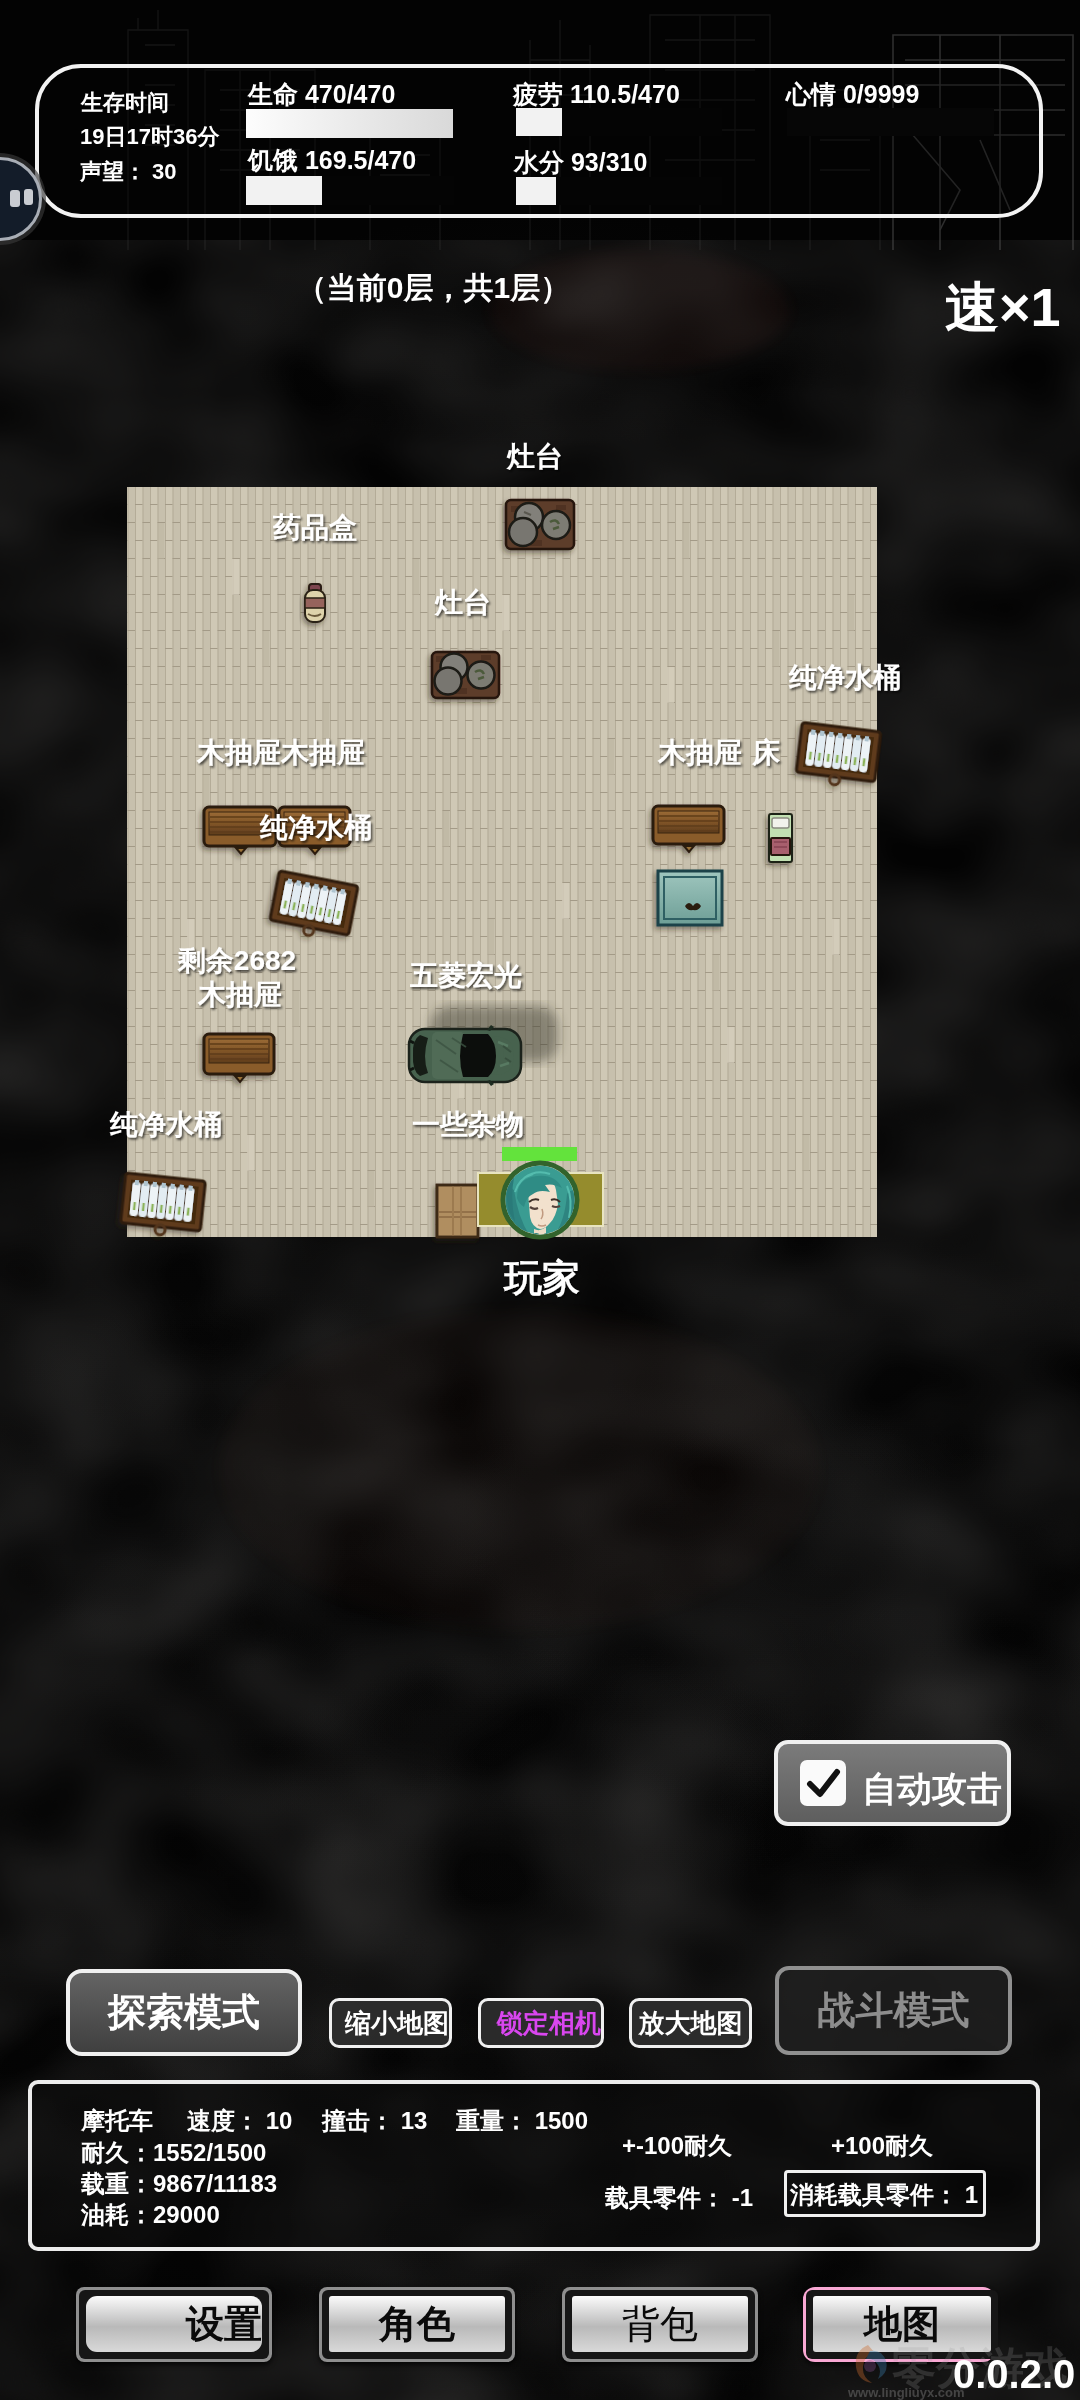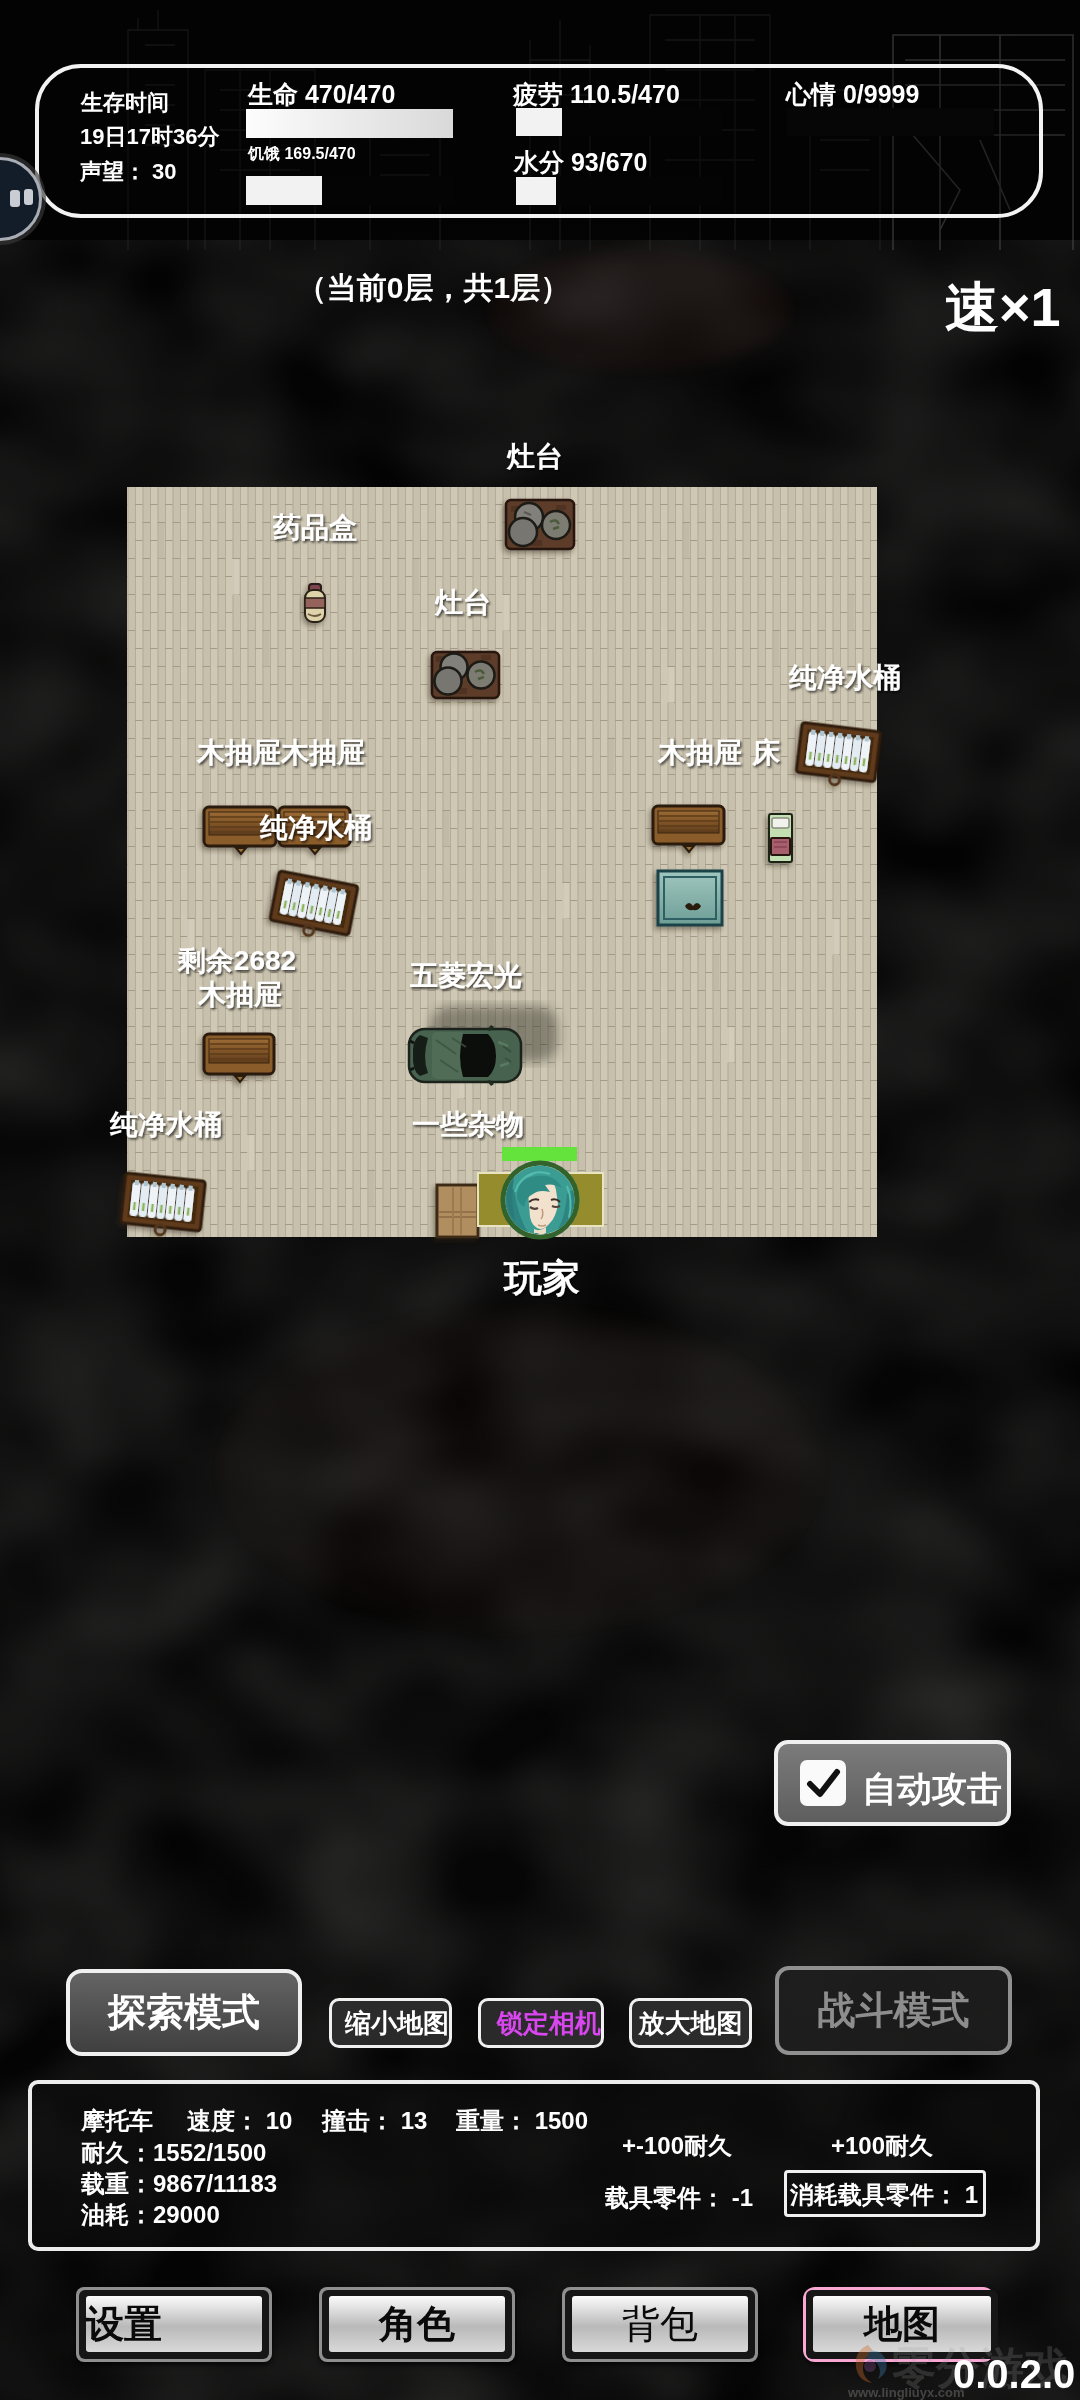--- a/index.html
+++ b/index.html
@@ -325,33 +325,33 @@
 <div class="t" style="left:81px;top:88px;font-size:22px">生存时间</div>
 
 <div class="t" style="left:80px;top:122px;font-size:22px">19日17时36分</div>
 
 <div class="t" style="left:80px;top:157px;font-size:22px">声望： 30</div>
 
 <div class="t" style="left:248px;top:78px;font-size:25px">生命 470/470</div>
 
 <div class="abs" style="left:246px;top:109px;width:207px;height:29px;background:linear-gradient(90deg,#fdfdfd,#e9e9e9 55%,#d9d9d9)"></div>
 
-<div class="t" style="left:248px;top:144px;font-size:16px">饥饿 169.5/470</div>
+<div class="t" style="left:248px;top:144px;font-size:25px">饥饿 169.5/470</div>
 
 <div class="abs" style="left:246px;top:176px;width:208px;height:29px;background:#040404">
       <div class="abs" style="left:0;top:0;width:76px;height:29px;background:#f2f2f2"></div>
     </div>
 
 <div class="t" style="left:513px;top:78px;font-size:25px">疲劳 110.5/470</div>
 
 <div class="abs" style="left:516px;top:108px;width:206px;height:28px;background:#040404">
       <div class="abs" style="left:0;top:0;width:46px;height:28px;background:#f2f2f2"></div>
     </div>
 
-<div class="t" style="left:514px;top:146px;font-size:25px">水分 93/670</div>
+<div class="t" style="left:514px;top:146px;font-size:25px">水分 93/310</div>
 
 <div class="abs" style="left:516px;top:177px;width:206px;height:28px;background:#040404">
       <div class="abs" style="left:0;top:0;width:40px;height:28px;background:#f2f2f2"></div>
     </div>
 
 <div class="t" style="left:786px;top:78px;font-size:25px">心情 0/9999</div>
 
 <div class="abs" style="left:787px;top:108px;width:207px;height:28px;background:#060606"></div>
 
 <div class="abs" style="left:-42px;top:157px;width:78px;height:78px;border-radius:50%;background:#131c29;border:3px solid #a8adb5;box-shadow:0 0 0 4px rgba(55,55,55,0.65)">
@@ -405,21 +405,21 @@
 <div class="t" style="left:831px;top:2130px;font-size:24px">+100耐久</div>
 
 <div class="t" style="left:605px;top:2182px;font-size:24px">载具零件： -1</div>
 
 <div class="abs" style="left:784px;top:2170px;width:196px;height:41px;border:3px solid #f0f0f0;border-radius:4px"></div>
 
 <div class="t" style="left:790px;top:2179px;font-size:24px">消耗载具零件： 1</div>
 
 <div class="abs" style="left:76px;top:2287px;width:196px;height:75px;background:#8f8f8f;border-radius:8px;box-shadow:0 3px 5px rgba(0,0,0,0.7)">
   <div class="abs" style="left:3px;top:3px;width:190px;height:69px;background:#161616;border-radius:6px"></div>
-  <div class="abs" style="left:10px;top:9px;width:176px;height:56px;background:linear-gradient(180deg,#fbfbfb,#b9b9b9 55%,#d9d9d9);border-radius:3px;color:#0a0a0a;font-weight:bold;font-size:38px;text-align:left;line-height:56px">设置</div>
+  <div class="abs" style="left:10px;top:9px;width:176px;height:56px;background:linear-gradient(180deg,#fbfbfb,#b9b9b9 55%,#d9d9d9);border-radius:11px;color:#0a0a0a;font-weight:bold;font-size:38px;text-align:right;line-height:56px">设置</div>
 </div>
 
 <div class="abs" style="left:319px;top:2287px;width:196px;height:75px;background:#8f8f8f;border-radius:8px;box-shadow:0 3px 5px rgba(0,0,0,0.7)">
   <div class="abs" style="left:3px;top:3px;width:190px;height:69px;background:#161616;border-radius:6px"></div>
   <div class="abs" style="left:10px;top:9px;width:176px;height:56px;background:linear-gradient(180deg,#fbfbfb,#b9b9b9 55%,#d9d9d9);border-radius:3px;color:#0a0a0a;font-weight:bold;font-size:38px;text-align:center;line-height:56px">角色</div>
 </div>
 
 <div class="abs" style="left:562px;top:2287px;width:196px;height:75px;background:#8f8f8f;border-radius:8px;box-shadow:0 3px 5px rgba(0,0,0,0.7)">
   <div class="abs" style="left:3px;top:3px;width:190px;height:69px;background:#161616;border-radius:6px"></div>
   <div class="abs" style="left:10px;top:9px;width:176px;height:56px;background:linear-gradient(180deg,#fbfbfb,#b9b9b9 55%,#d9d9d9);border-radius:3px;color:#0a0a0a;font-weight:normal;font-size:38px;text-align:center;line-height:56px">背包</div>

